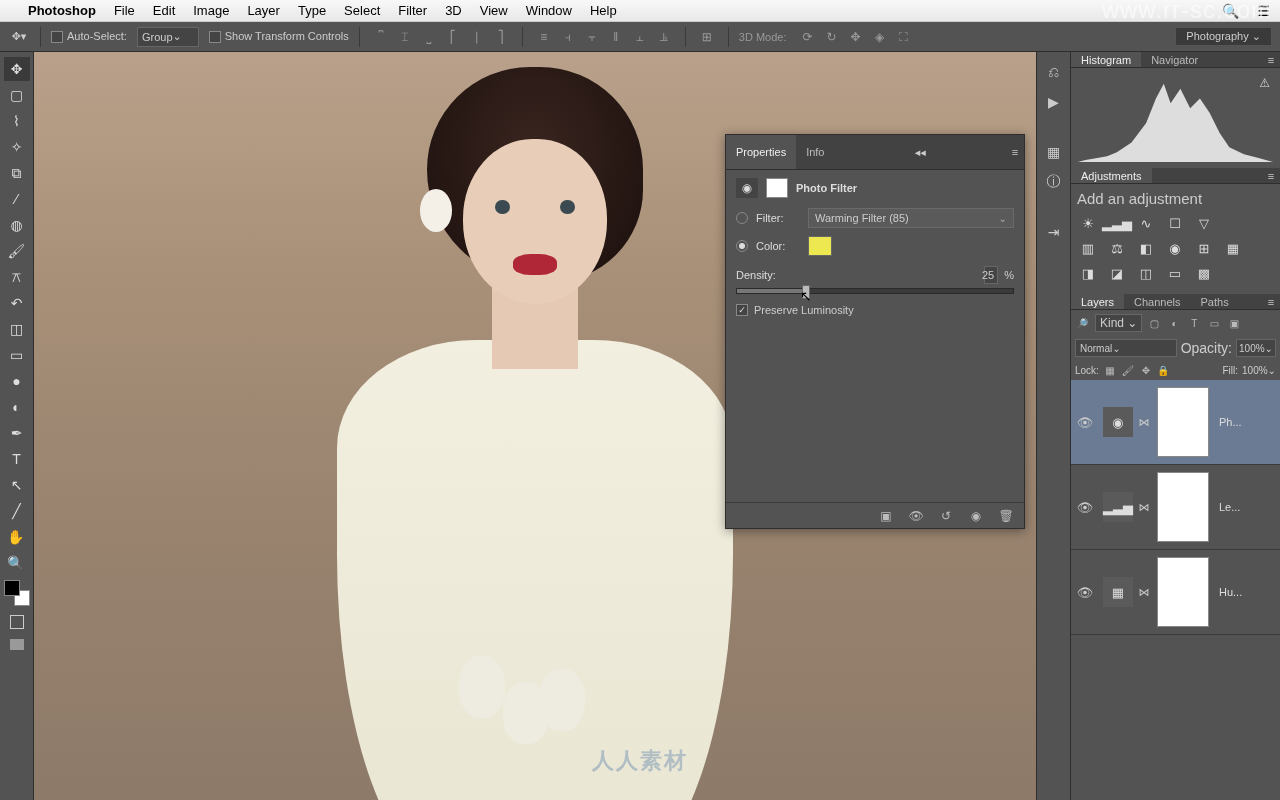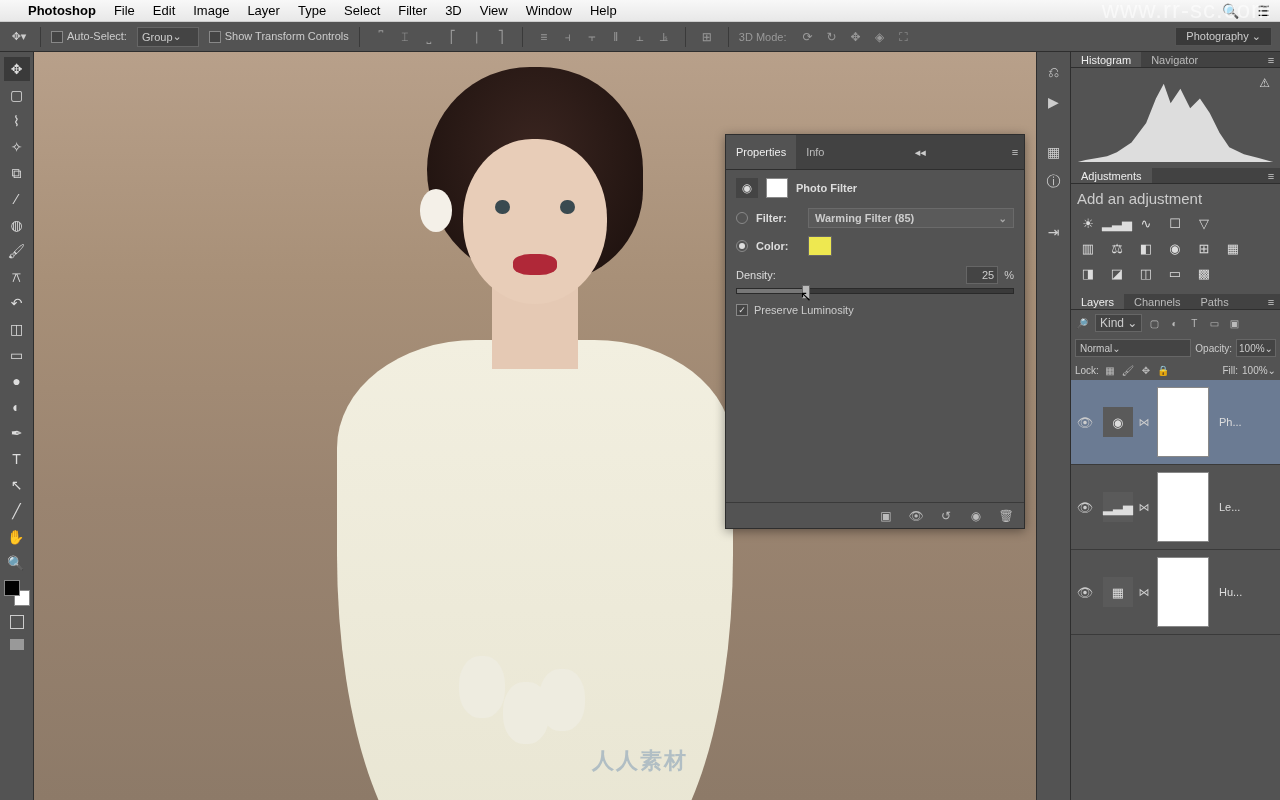--- a/index.html
+++ b/index.html
@@ -70,21 +70,21 @@
     .adjustments { padding:6px; }
     .adj-title { font-size:15px; font-weight:normal; margin-bottom:6px; }
     .adj-row { display:flex; gap:7px; margin:5px 0; }
     .adj-icon { width:22px; height:20px; display:flex; align-items:center; justify-content:center; color:#ddd; font-size:13px; }
 
     .layers-head { padding:4px; display:flex; align-items:center; gap:4px; }
     .layers-head .kind { background:#444; border:1px solid #666; padding:1px 4px; font-size:12px; }
     .layers-head .filter-icon { width:16px; height:16px; display:flex; align-items:center; justify-content:center; color:#bbb; font-size:10px; }
     .layers-blend { padding:3px 4px; display:flex; align-items:center; gap:4px; }
     .layers-blend select,.layers-blend .lb-sel{ flex:1; background:#444; border:1px solid #666; color:#ccc; font-size:10px; height:18px; display:flex; align-items:center; padding:0 4px;}
-    .layers-blend .opacity-lbl { font-size:10px; }
+    .layers-blend .opacity-lbl { font-size:14px; }
     .layers-blend .opacity-val { width:40px; height:18px; background:#444; border:1px solid #666; text-align:center; font-size:10px; display:flex; align-items:center; justify-content:center;}
     .layers-lock { padding:3px 4px; display:flex; align-items:center; gap:4px; font-size:10px; }
     .layers-lock .lk { width:14px; height:14px; display:flex; align-items:center; justify-content:center; color:#bbb; font-size:10px;}
 
     .layer-list { flex:1; overflow:auto; }
     .layer { display:flex; align-items:center; height:85px; border-bottom:1px solid #3a3a3a; }
     .layer.selected { background:#6b7b93; }
     .layer .vis { width:28px; text-align:center; color:#ccc; font-size:13px; }
     .layer .thumb-adj { width:30px; height:30px; display:flex; align-items:center; justify-content:center; background:#5a5a5a; color:#ddd; font-size:13px; margin:0 4px;}
     .layer .link { width:14px; color:#ccc; font-size:11px; text-align:center;}
@@ -93,30 +93,30 @@
     .layer .name { flex:1; font-size:11px; color:#ddd; padding:0 4px; white-space:nowrap; overflow:hidden; text-overflow:ellipsis;}
 
     
     .props-panel { position:absolute; left:725px; top:134px; width:300px; background:#535353; border:1px solid #2e2e2e; box-shadow:0 2px 10px rgba(0,0,0,0.4); font-size:11px; z-index:50; }
     .props-panel .panel-tabs { height:35px; }
     .props-body { padding:8px 10px; }
     .props-header { display:flex; align-items:center; gap:8px; margin-bottom:10px; }
     .props-header .ph-icon { width:22px; height:20px; background:#444; display:flex; align-items:center; justify-content:center; color:#ddd; font-size:12px;}
     .props-header .ph-mask { width:22px; height:20px; background:#fff; border:1px solid #888;}
     .props-header .ph-title { font-weight:bold; color:#ddd; }
-    .prop-row { display:flex; align-items:center; gap:8px; margin:8px 0;font-weight:bold; }
+    .prop-row { display:flex; align-items:center; gap:8px; margin:8px 0; }
     .prop-row .radio { width:12px; height:12px; border:1px solid #888; border-radius:50%; display:inline-block; position:relative; }
     .prop-row .radio.on::after { content:""; position:absolute; inset:2px; background:#ddd; border-radius:50%; }
     .prop-row .lbl { width:44px; color:#ddd; }
     .prop-row .filter-sel { flex:1; height:20px; background:#5a5a5a; border:1px solid #6a6a6a; padding:0 6px; display:flex; align-items:center; color:#ccc; position:relative;}
     .prop-row .filter-sel::after { content:"⌄"; position:absolute; right:6px; color:#aaa; font-size:10px;}
     .prop-row .swatch { width:24px; height:20px; background:#eee850; border:1px solid #666; }
     .density-row { margin:10px 0 2px; display:flex; align-items:center; }
     .density-row .dl { flex:1; color:#ddd; }
-    .density-row .dv { width:32px; height:18px; background:#444; border:1px solid #666; text-align:right; padding:0 3px; display:flex; align-items:center; justify-content:flex-end;}
+    .density-row .dv { width:14px; height:18px; background:#444; border:1px solid #666; text-align:right; padding:0 3px; display:flex; align-items:center; justify-content:flex-end;}
     .density-row .pct { margin-left:6px; }
     .slider { height:6px; background:#3a3a3a; border:1px solid #2a2a2a; margin:4px 0 10px; position:relative; }
     .slider .fill{ position:absolute; left:0; top:0; bottom:0; width:25%; background:#777;}
     .slider .handle{ position:absolute; left:25%; top:-4px; width:8px; height:14px; background:#bbb; border:1px solid #666; transform:translateX(-50%);}
     .chk-row { display:flex; align-items:center; gap:6px; margin:8px 0; }
     .chk-row .cbox { width:12px; height:12px; border:1px solid #888; background:#444; display:flex; align-items:center; justify-content:center; font-size:9px; color:#ddd;}
     .props-spacer { height:170px; }
     .props-foot { height:26px; border-top:1px solid #3a3a3a; display:flex; align-items:center; justify-content:flex-end; gap:10px; padding:0 8px; color:#bbb; font-size:12px;}
     .props-foot .fbtn { width:20px; text-align:center; }
 

